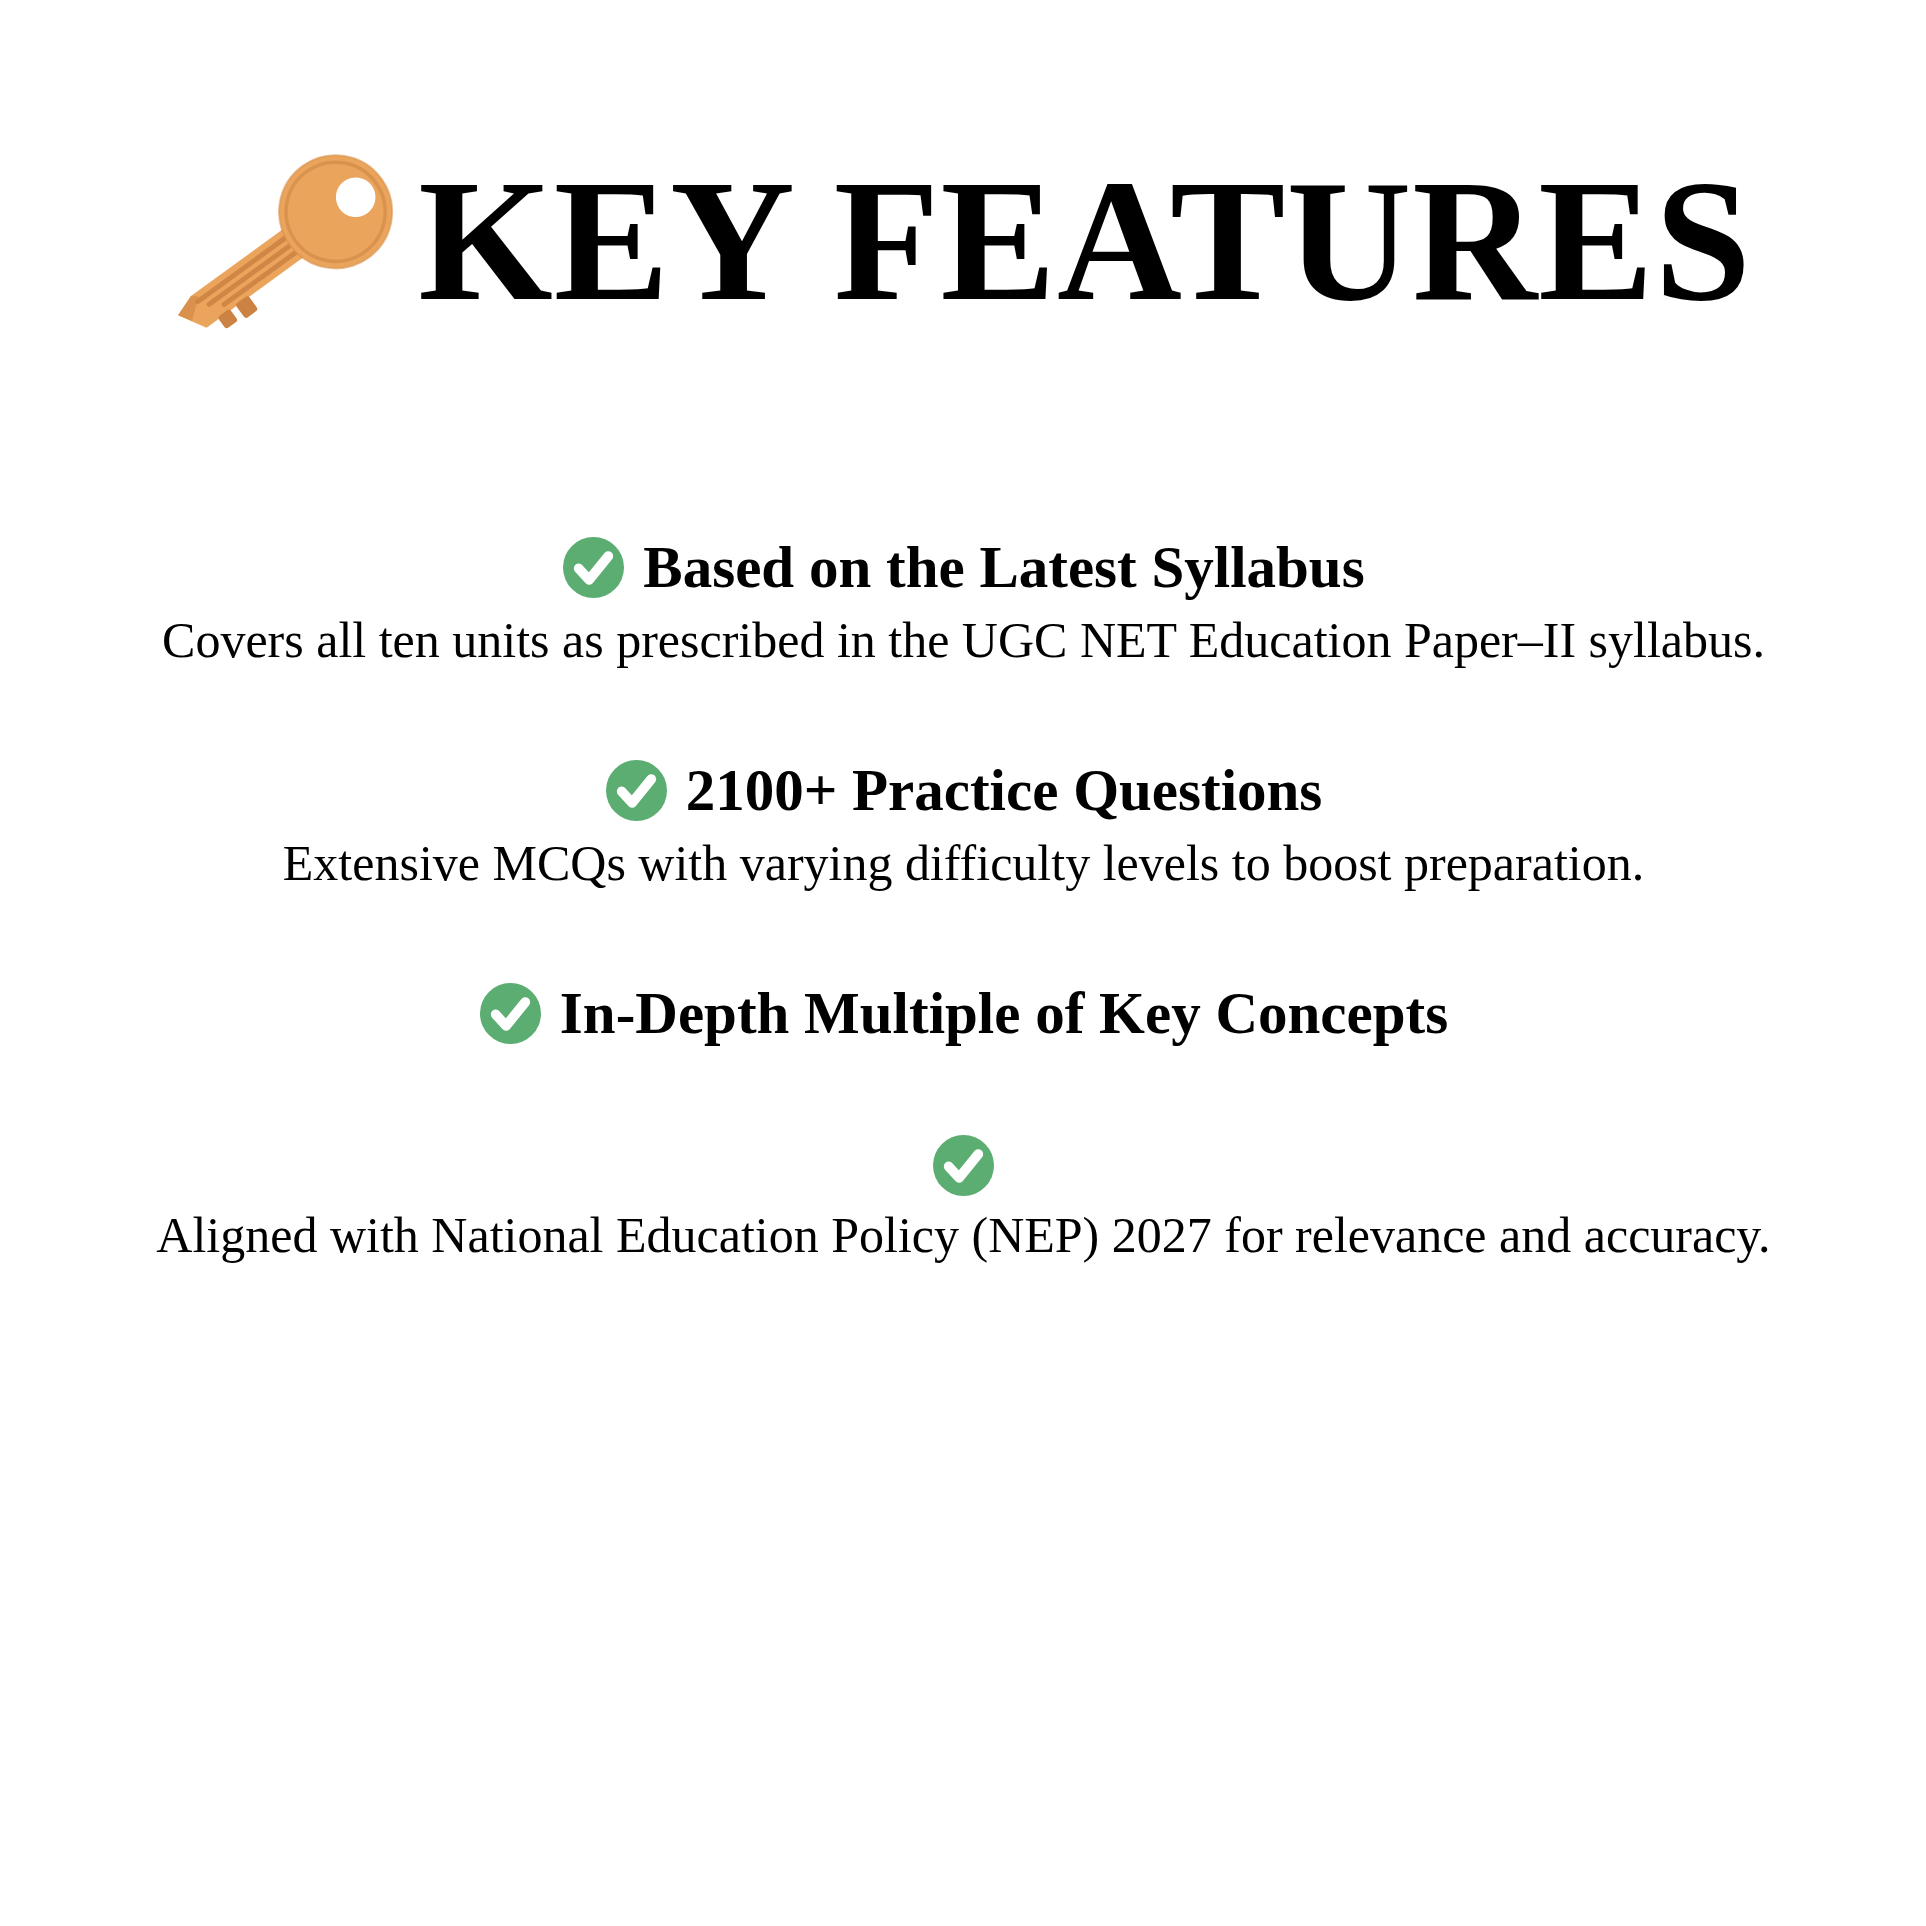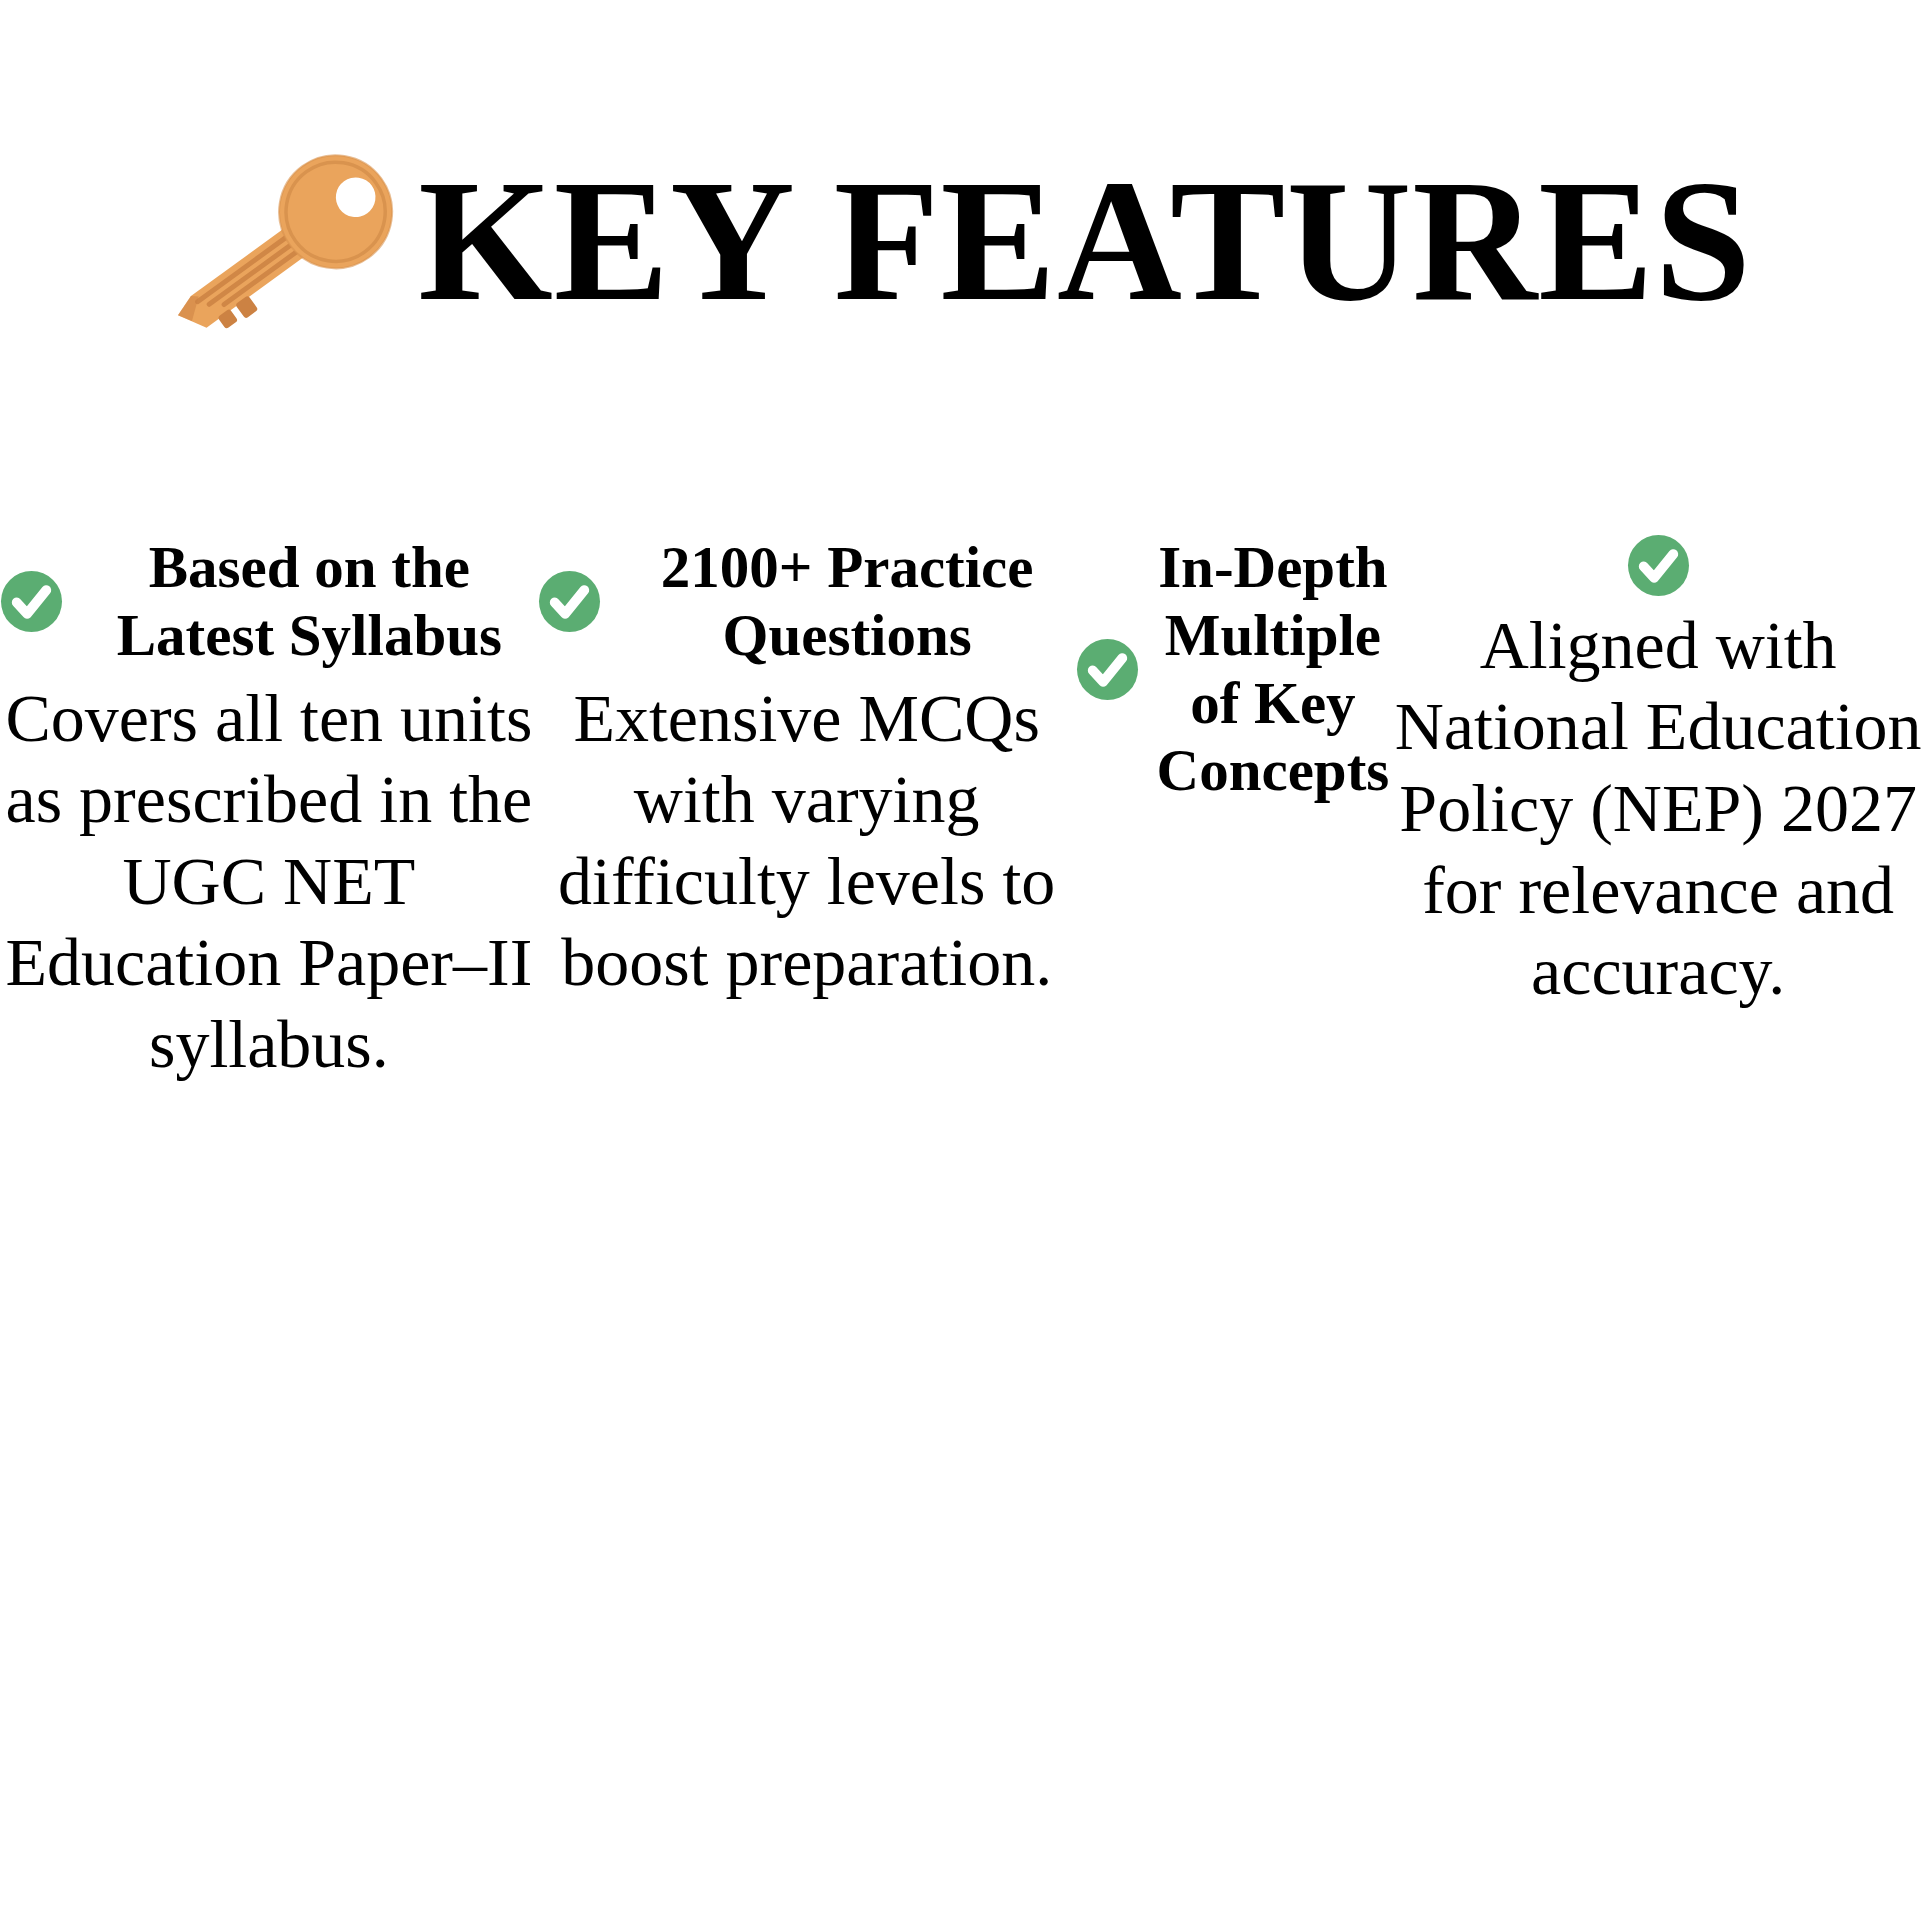--- a/index.html
+++ b/index.html
@@ -40,21 +40,21 @@
   .page-title {
     font-size: 173px;
     font-weight: bold;
     line-height: 1;
     letter-spacing: 1px;
     white-space: nowrap;
   }
   .features {
     margin-top: 91px;
     display: flex;
-    flex-direction: row;
+    flex-direction: column;
     row-gap: 79px;
   }
   .feature {
     text-align: center;
   }
   .feature-heading {
     display: flex;
     justify-content: center;
     align-items: center;
     gap: 18px;
@@ -67,24 +67,24 @@
     width: 63px;
     height: 63px;
     flex: 0 0 auto;
   }
   .check-icon svg {
     display: block;
     width: 63px;
     height: 63px;
   }
   .feature-desc {
-    font-size: 68px;
+    font-size: 50px;
     line-height: 1.2;
     max-width: 1802px;
-    margin: 2px auto;
+    margin: 8px auto;
   }
 </style>
 </head>
 <body>
 
 <div class="page">
 
   <div class="header">
     <span class="key-icon-wrap">
       <svg viewBox="0 0 235 195" xmlns="http://www.w3.org/2000/svg" aria-hidden="true">

